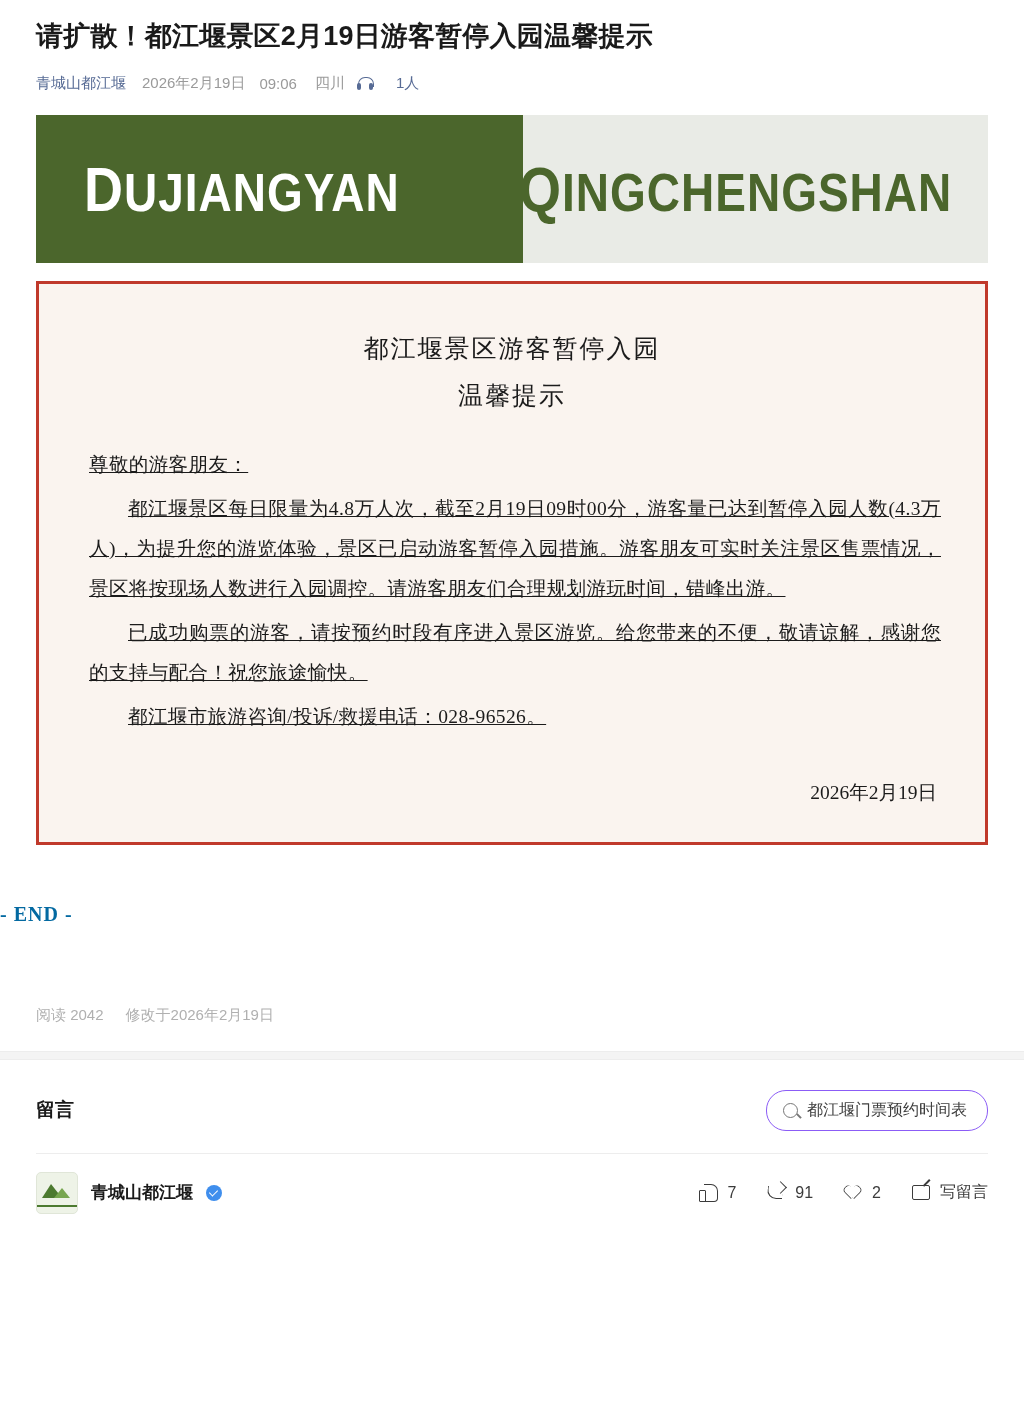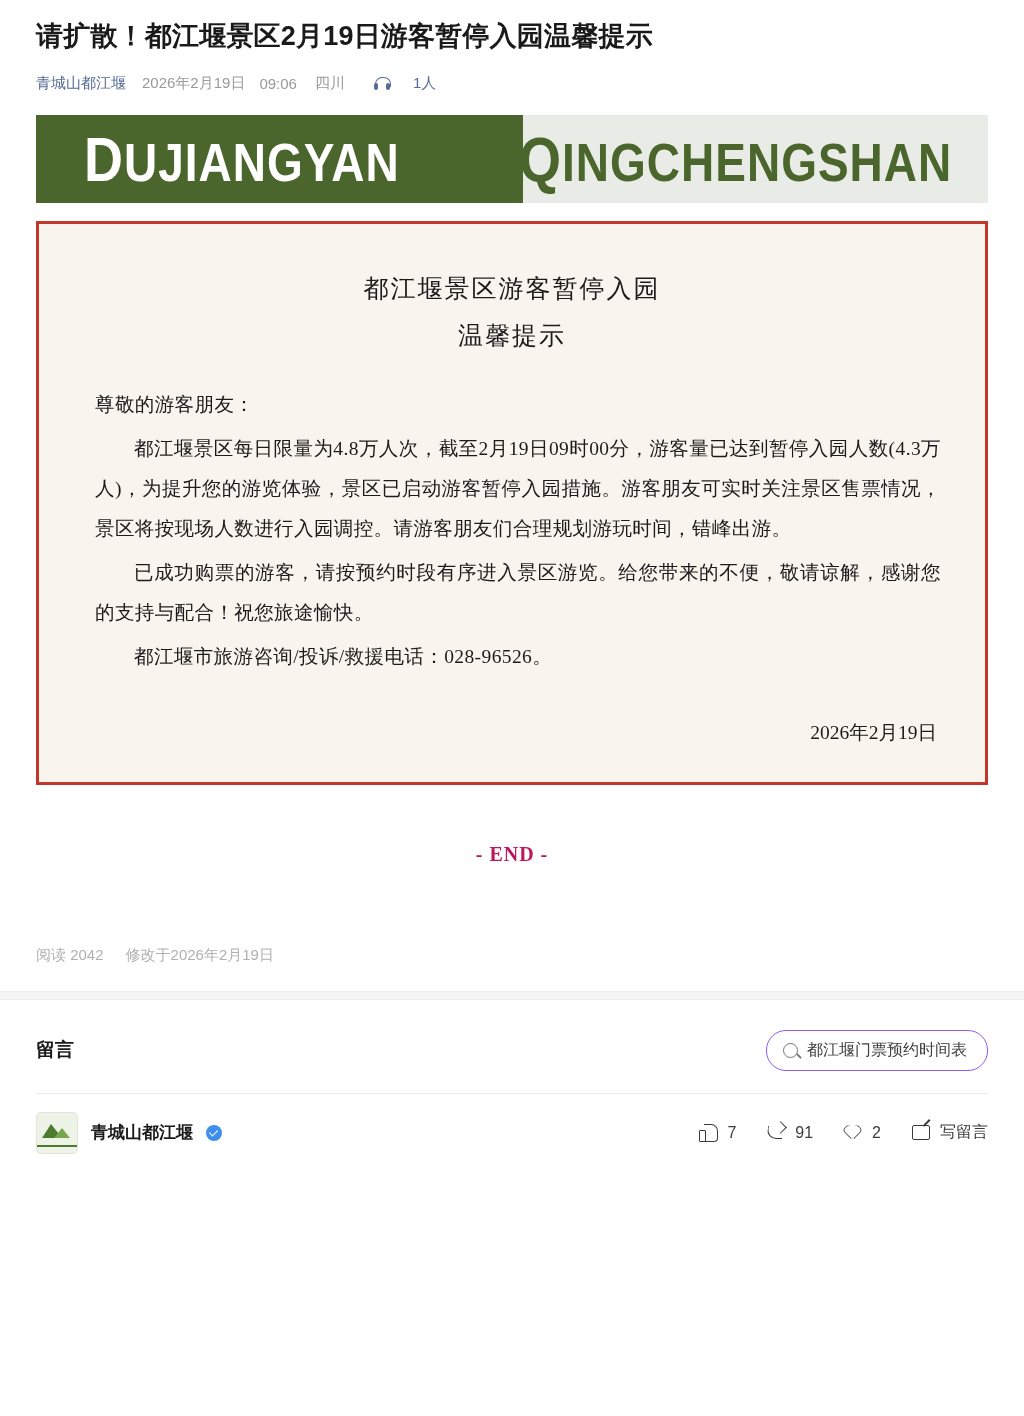--- a/index.html
+++ b/index.html
@@ -39,21 +39,21 @@
     margin-bottom: 22px;
   }
   .meta-account {
     color: #576b95;
     margin-right: 16px;
     font-size: 15px;
     cursor: pointer;
   }
   .meta-date { margin-right: 14px; }
   .meta-time { margin-right: 18px; }
-  .meta-region { margin-right: 29px; }
+  .meta-region { margin-right: 12px; }
   .meta-listen {
     display: inline-flex;
     align-items: center;
     color: #576b95;
     gap: 23px;
     cursor: pointer;
   }
   .headphone-icon {
     display: inline-block;
     width: 16px;
@@ -75,21 +75,21 @@
     left: 0; top: 6px;
     width: 4px; height: 7px;
     background: #576b95;
     border-radius: 2px;
     box-shadow: 12px 0 0 0 #576b95;
   }
 
   
   .banner {
     margin: 0 36px;
-    height: 88px;
+    height: 148px;
     display: flex;
     background: #eceee9;
     overflow: hidden;
     position: relative;
   }
   .banner-left {
     width: 487px;
     background: #4b662c;
     display: flex;
     align-items: center;
@@ -148,39 +148,39 @@
   }
   .notice-body {
     margin-top: 26px;
     font-family: "Liberation Serif", serif;
     font-size: 19.5px;
     color: #1b1b1b;
     line-height: 2.05;
     letter-spacing: 0.4px;
     text-align: justify;
   }
-  .notice-body p { margin: 0 0 4px 12px; }
+  .notice-body p { margin: 0 0 4px 6px; text-decoration: underline; }
   .notice-body p.indent { text-indent: 2em; }
   .sign {
     margin-top: 36px;
     font-family: "Liberation Serif", serif;
     font-size: 19.5px;
     color: #1b1b1b;
     line-height: 2;
     text-align: right;
     padding-right: 4px;
   }
 
   
   .end-mark {
-    text-align: center;
+    text-align: left;
     font-family: "Liberation Serif", serif;
     font-weight: bold;
     font-size: 20px;
-    color: #be185d;
+    color: #0369a1;
     letter-spacing: 1px;
     margin: 58px 0 0 0;
   }
 
   
   .read-row {
     margin: 80px 36px 0 36px;
     font-size: 15px;
     color: #b0b0b0;
     display: flex;

